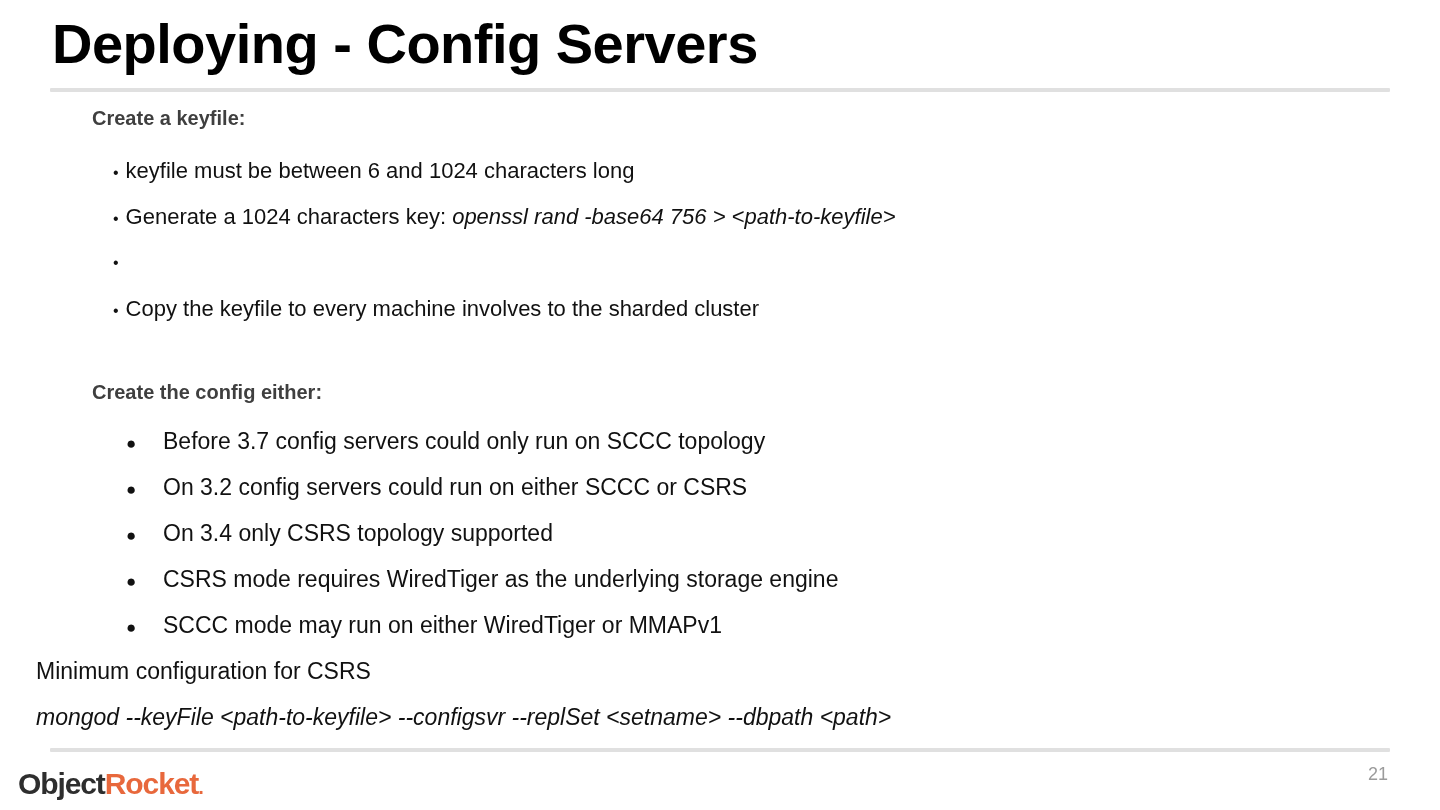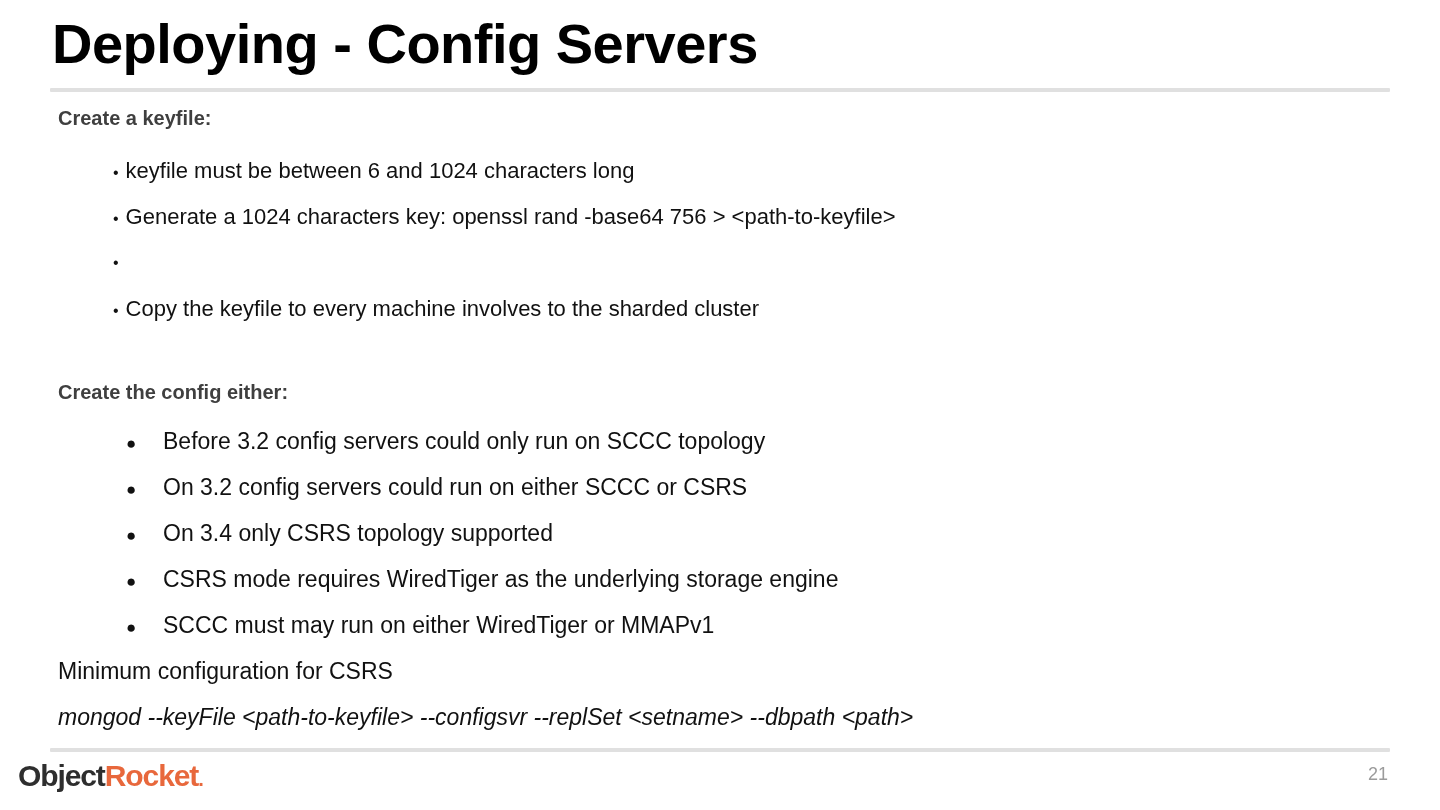--- a/index.html
+++ b/index.html
@@ -56,21 +56,21 @@
 
   
   .content {
     position: absolute;
     left: 0;
     top: 104px;
     width: 1440px;
   }
 
   .section-heading {
-    padding-left: 58px;
+    padding-left: 92px;
     font-size: 20px;
     line-height: 28px;
     font-weight: bold;
     color: #3f3f3f;
   }
 
   .bullet-list {
     list-style: none;
     margin: 0;
     padding: 0;
@@ -113,44 +113,45 @@
   }
   .list-wide .dot {
     display: inline-block;
     width: 37px;
     font-size: 17px;
     line-height: 46px;
     color: #111111;
   }
 
   .plain-line {
-    padding-left: 58px;
+    padding-left: 36px;
     font-size: 23px;
     line-height: 46px;
     color: #111111;
     white-space: nowrap;
   }
   .plain-line.italic {
     font-style: italic;
   }
 
   .gap-block {
     height: 46px;
   }
 
   .inline-italic {
+    font-style: italic;
   }
 
   
   .logo {
     position: absolute;
     left: 18px;
     top: 760px;
     font-size: 30px;
-    line-height: 32px;
+    line-height: 48px;
     font-weight: bold;
     letter-spacing: -1.1px;
     white-space: nowrap;
   }
   .logo .word-object { color: #2e2e2e; }
   .logo .word-rocket { color: #e8683c; }
   .logo .logo-dot {
     color: #e8683c;
     font-size: 20px;
   }
@@ -196,37 +197,37 @@
       </li>
     </ul>
 
     <div class="gap-block"></div>
 
     <div class="section-heading">Create the config either:</div>
 
     <ul class="bullet-list list-wide">
       <li class="bullet-row">
         <span class="dot">●</span>
-        <span>Before 3.2 config servers could only run on SCCC topology</span>
+        <span>Before 3.7 config servers could only run on SCCC topology</span>
       </li>
       <li class="bullet-row">
         <span class="dot">●</span>
         <span>On 3.2 config servers could run on either SCCC or CSRS</span>
       </li>
       <li class="bullet-row">
         <span class="dot">●</span>
         <span>On 3.4 only CSRS topology supported</span>
       </li>
       <li class="bullet-row">
         <span class="dot">●</span>
         <span>CSRS mode requires WiredTiger as the underlying storage engine</span>
       </li>
       <li class="bullet-row">
         <span class="dot">●</span>
-        <span>SCCC must may run on either WiredTiger or MMAPv1</span>
+        <span>SCCC mode may run on either WiredTiger or MMAPv1</span>
       </li>
     </ul>
 
     <div class="plain-line">Minimum configuration for CSRS</div>
 
     <div class="plain-line italic">mongod --keyFile &lt;path-to-keyfile&gt; --configsvr --replSet &lt;setname&gt; --dbpath &lt;path&gt;</div>
 
   </div>
 
   <div class="rule rule-bottom"></div>

